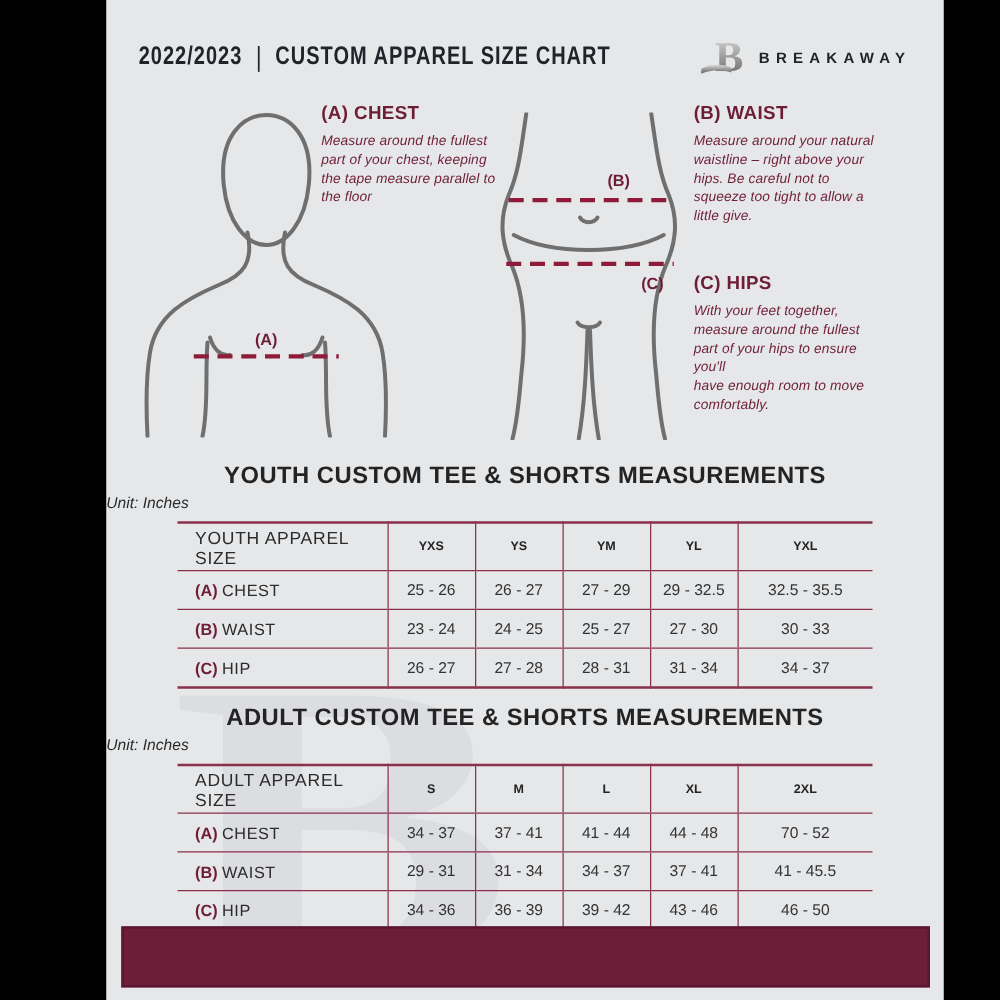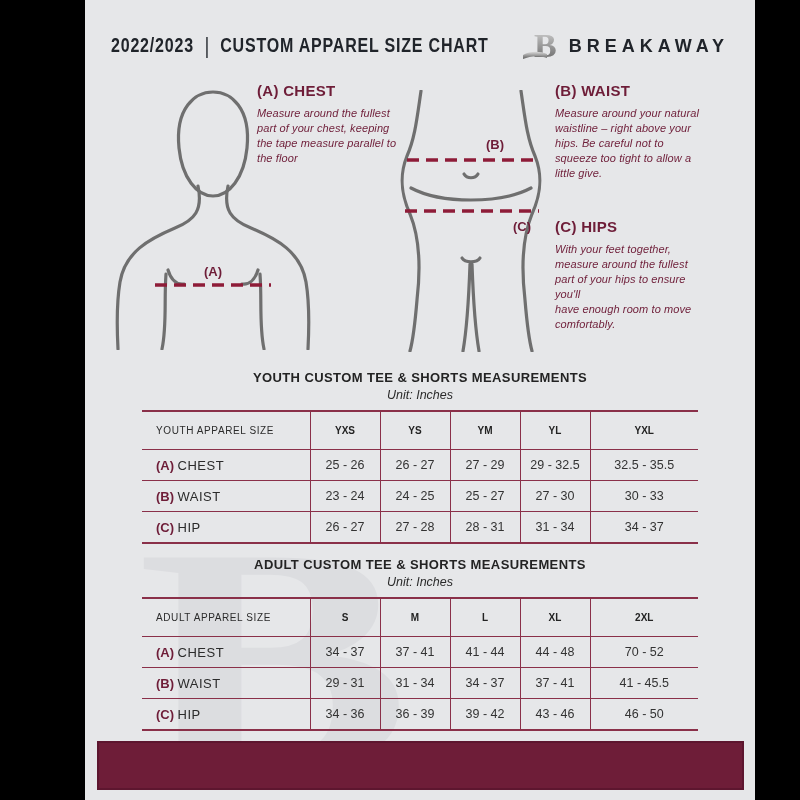--- a/index.html
+++ b/index.html
@@ -18,57 +18,57 @@
     padding:14px 26px 0 26px; box-sizing:border-box;
   }
   .title-group { display:flex; align-items:center; gap:11px; flex:1; }
   .cond {
     display:inline-block; font-weight:bold; font-size:16px; letter-spacing:0.8px;
     color:#20242a; transform:scaleY(1.28); transform-origin:center;
     white-space:nowrap;
   }
   .divider { font-size:17px; color:#20242a; font-weight:400; transform:scaleY(1.3); display:inline-block; }
   .brand { display:flex; align-items:center; gap:7px; }
-  .brand-name { font-weight:bold; font-size:18px; letter-spacing:5px; color:#20242a; white-space:nowrap; }
+  .brand-name { font-weight:bold; font-size:12px; letter-spacing:5px; color:#20242a; white-space:nowrap; }
 
   
   .diagrams { position:relative; height:290px; }
   .fig { position:absolute; }
   .instr { position:absolute; }
   .instr-heading { font-size:15px; font-weight:bold; color:#6e1d38; letter-spacing:0.3px; }
   .instr-text {
     margin-top:7px; font-size:11px; font-style:italic; color:#6e1d38;
     line-height:1.36; white-space:pre-line; letter-spacing:0.1px;
   }
   .chest-block { left:172px; top:4px;  width:142px; }
   .waist-block { left:470px; top:4px;  width:152px; }
   .hips-block  { left:470px; top:140px; width:152px; }
   .fig-upper { left:26px;  top:0;    width:205px; height:272px; }
   .fig-lower { left:306px; top:12px; width:160px; height:262px; }
 
   
   .tables-wrap { position:relative; z-index:2; }
   .section-title {
-    text-align:center; font-weight:bold; font-size:13px;
+    text-align:center; font-weight:bold; font-size:19px;
     letter-spacing:0.4px; color:#232323; margin-top:2px;
   }
-  .unit { text-align:center; font-style:italic; font-size:12.5px; color:#2b2b2b; margin-top:3px; }
+  .unit { font-style:italic; font-size:12.5px; color:#2b2b2b; margin-top:3px; }
   table.size-table {
     width:556px; margin:8px auto 0; border-collapse:collapse; table-layout:fixed;
     border-top:2px solid #8a3049; border-bottom:2px solid #8a3049;
     background:transparent;
   }
   .size-table th, .size-table td {
     border-bottom:1.5px solid #8a3049; text-align:center;
     font-size:12.5px; color:#333; padding:0;
   }
   .size-table th:not(:first-child), .size-table td:not(:first-child) { border-left:1.5px solid #8a3049; }
   .size-table thead th { height:37px; font-weight:bold; font-size:10px; color:#232323; }
   .size-table thead th.first {
-    font-weight:normal; font-size:10px; letter-spacing:0.6px; color:#2b2b2b;
+    font-weight:normal; font-size:14px; letter-spacing:0.6px; color:#2b2b2b;
   }
   .size-table tbody td { height:30px; }
   .size-table .first { text-align:left; padding-left:14px; }
   .row-prefix { color:#6e1d38; font-weight:bold; font-size:13px; }
   .row-label { color:#2b2b2b; font-size:13px; letter-spacing:0.5px; }
   .adult-block { margin-top:13px; }
 
   
   .watermark {
     position:absolute; left:52px; top:528px; z-index:0;

